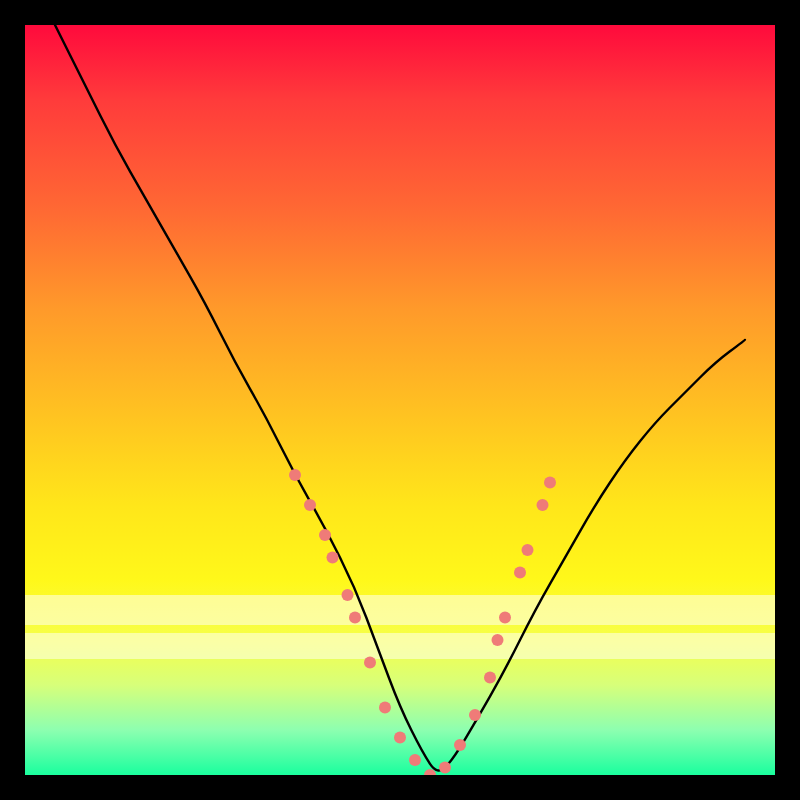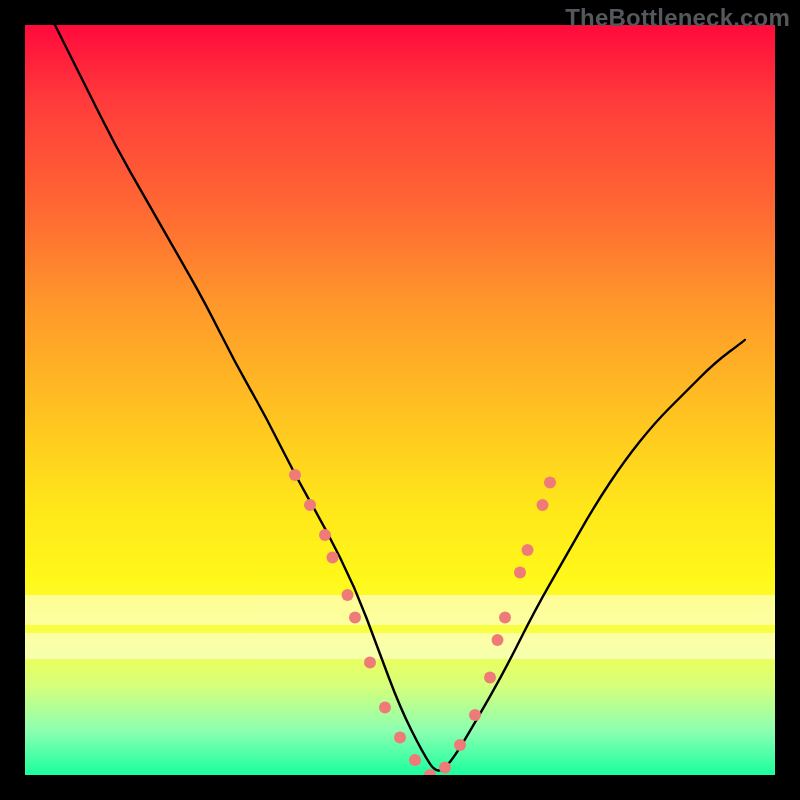--- a/index.html
+++ b/index.html
@@ -90,14 +90,13 @@
           <circle cx="472.5" cy="615.0" r="6" fill="#ef7b78"></circle>
           <circle cx="480.0" cy="592.5" r="6" fill="#ef7b78"></circle>
           <circle cx="495.0" cy="547.5" r="6" fill="#ef7b78"></circle>
           <circle cx="502.5" cy="525.0" r="6" fill="#ef7b78"></circle>
           <circle cx="517.5" cy="480.0" r="6" fill="#ef7b78"></circle>
           <circle cx="525.0" cy="457.5" r="6" fill="#ef7b78"></circle>
         </g>
     </svg>
 
   </div>
-  <div class="watermark">TheBottleneck.com</div>
 </div>
 
 </body></html>

